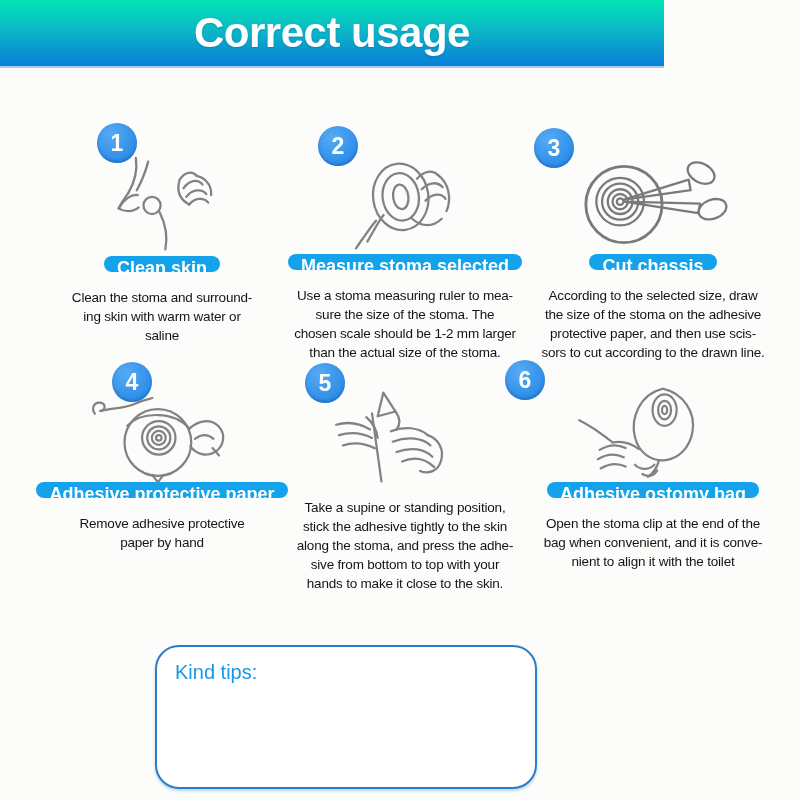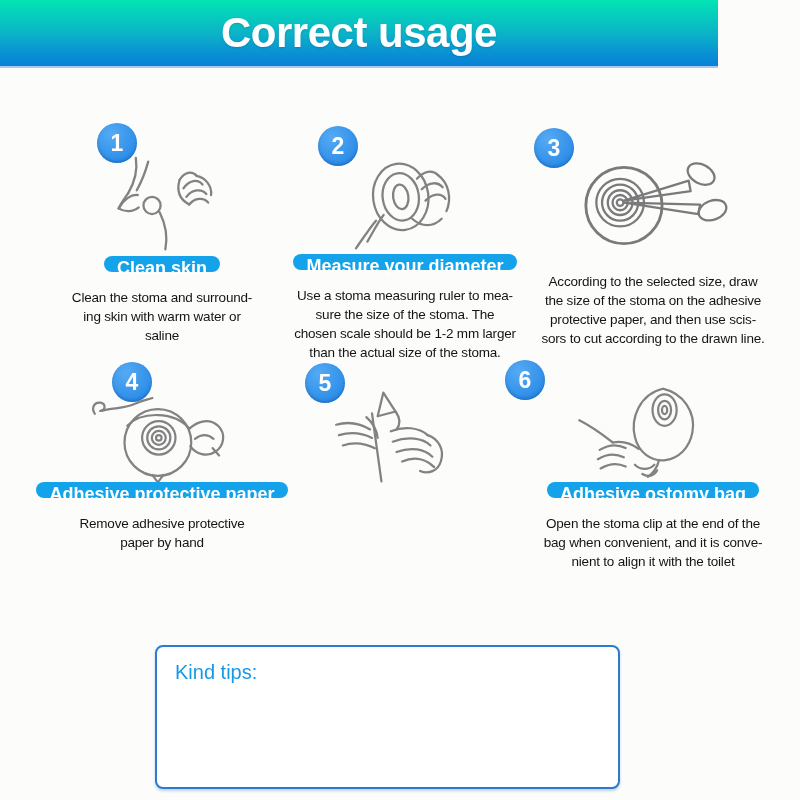--- a/index.html
+++ b/index.html
@@ -4,21 +4,21 @@
 <style>
   html,body { margin:0; padding:0; }
   .page {
     position:relative; width:800px; height:800px; overflow:hidden;
     background:#fcfdfb;
     font-family:"Liberation Sans", sans-serif;
     color:#161616;
   }
   
   .header {
-    position:absolute; top:0; left:0; width:718px; height:66px;
+    position:absolute; top:0; left:0; width:664px; height:66px;
     background:linear-gradient(180deg, var(--hdr-top,#02e4b3) 0%, #0bb2c8 52%, #0990d3 82%, var(--hdr-bot,#0881d8) 100%);
     border-bottom:2px solid #a9c8ec;
     display:flex; align-items:center; justify-content:center;
   }
   .header-title {
     color:#ffffff; font-size:42px; font-weight:800; letter-spacing:-0.5px;
     text-shadow:0 1px 2px rgba(0,60,120,0.25);
   }
   
   .steps {
@@ -47,23 +47,23 @@
     height:16px; line-height:25px; padding:0 13px; border-radius:14px;
     background:var(--pill,#14a3ea); color:#fff;
     font-size:18px; font-weight:bold; white-space:nowrap;
   }
   .desc {
     margin-top:16px; font-size:13.5px; line-height:19px; letter-spacing:-0.2px;
     text-align:center; white-space:pre; color:#141414;
   }
   
   .tips {
-    position:absolute; left:155px; top:645px; width:465px; height:144px;
+    position:absolute; left:155px; top:645px; width:382px; height:144px;
     box-sizing:border-box; background:#ffffff;
-    border:2px solid var(--tips-border,#2b7ccc); border-radius:8px;
+    border:2px solid var(--tips-border,#2b7ccc); border-radius:24px;
     padding:10px 18px 0 18px;
     box-shadow:0 2px 3px rgba(120,160,210,0.45);
   }
   .tips-title { color:var(--tips-title,#1699e9); font-size:20px; margin:4px 0 12px 0; font-weight:400; }
   .tip { font-size:16px; line-height:25px; letter-spacing:-0.2px; margin:0 0 12px 0; white-space:pre-line; color:#101010; }
   svg { display:block; }
 </style>
 </head>
 <body>
 
@@ -116,21 +116,21 @@
     <path d="M45,92 C52,80 57,70 62,64"></path>
     <path d="M33,99 C42,86 48,77 54,70"></path>
     <path d="M97,26 C104,18 113,16 119,22"></path>
     <path d="M102,37 C110,29 119,29 124,35"></path>
     <path d="M106,49 C114,41 123,41 127,47"></path>
     <path d="M119,22 C130,30 134,46 128,60"></path>
     <path d="M92,68 C102,77 114,77 123,68"></path>
    </g>
   </svg>
 </div>
-    <div class="pill">Measure your diameter</div>
+    <div class="pill">Measure stoma selected</div>
     <div class="desc">Use a stoma measuring ruler to mea-
 sure the size of the stoma. The
 chosen scale should be 1-2 mm larger
 than the actual size of the stoma.</div>
   </div>
 
   <div class="step">
     <div class="step-circle">
           <span>3</span>
         </div>
@@ -143,20 +143,21 @@
     <circle cx="58" cy="50" r="13"></circle>
     <circle cx="58" cy="50" r="8"></circle>
     <circle cx="58" cy="50" r="3.5"></circle>
     <ellipse cx="143" cy="20" rx="15" ry="10" transform="rotate(28 143 20)"></ellipse>
     <ellipse cx="155" cy="58" rx="15" ry="10" transform="rotate(-20 155 58)"></ellipse>
     <path d="M130,27 L62,48 L132,38 Z"></path>
     <path d="M142,52 L62,50 L140,62 Z"></path>
    </g>
   </svg>
 </div>
+    <div class="pill">Cut chassis</div>
     <div class="desc">According to the selected size, draw
 the size of the stoma on the adhesive
 protective paper, and then use scis-
 sors to cut according to the drawn line.</div>
   </div>
 
   <div class="step">
     <div class="step-circle">
           <span>4</span>
         </div>
@@ -198,20 +199,25 @@
     <path d="M19,62 C31,58 43,60 53,65"></path>
     <path d="M44,32 C51,38 55,46 56,54"></path>
     <path d="M70,47 C84,41 100,43 109,51"></path>
     <path d="M72,58 C88,52 104,54 112,62"></path>
     <path d="M76,69 C92,63 106,66 114,74"></path>
     <path d="M82,79 C96,73 108,77 116,85"></path>
     <path d="M109,51 C121,55 127,67 123,79 C120,89 110,93 101,89"></path>
    </g>
   </svg>
 </div>
+    <div class="desc">Take a supine or standing position,
+stick the adhesive tightly to the skin
+along the stoma, and press the adhe-
+sive from bottom to top with your
+hands to make it close to the skin.</div>
   </div>
 
   <div class="step">
     <div class="step-circle">
           <span>6</span>
         </div>
     <div class="illus">
   <svg viewBox="0 0 175 110" width="166" height="102">
    <g fill="none" stroke="#828282" stroke-width="2.4" stroke-linecap="round" stroke-linejoin="round">
     <path d="M98,4 C120,9 134,29 130,51 C127,68 115,79 101,81 C86,83 72,73 68,56 C63,36 73,10 98,4 Z"></path>

